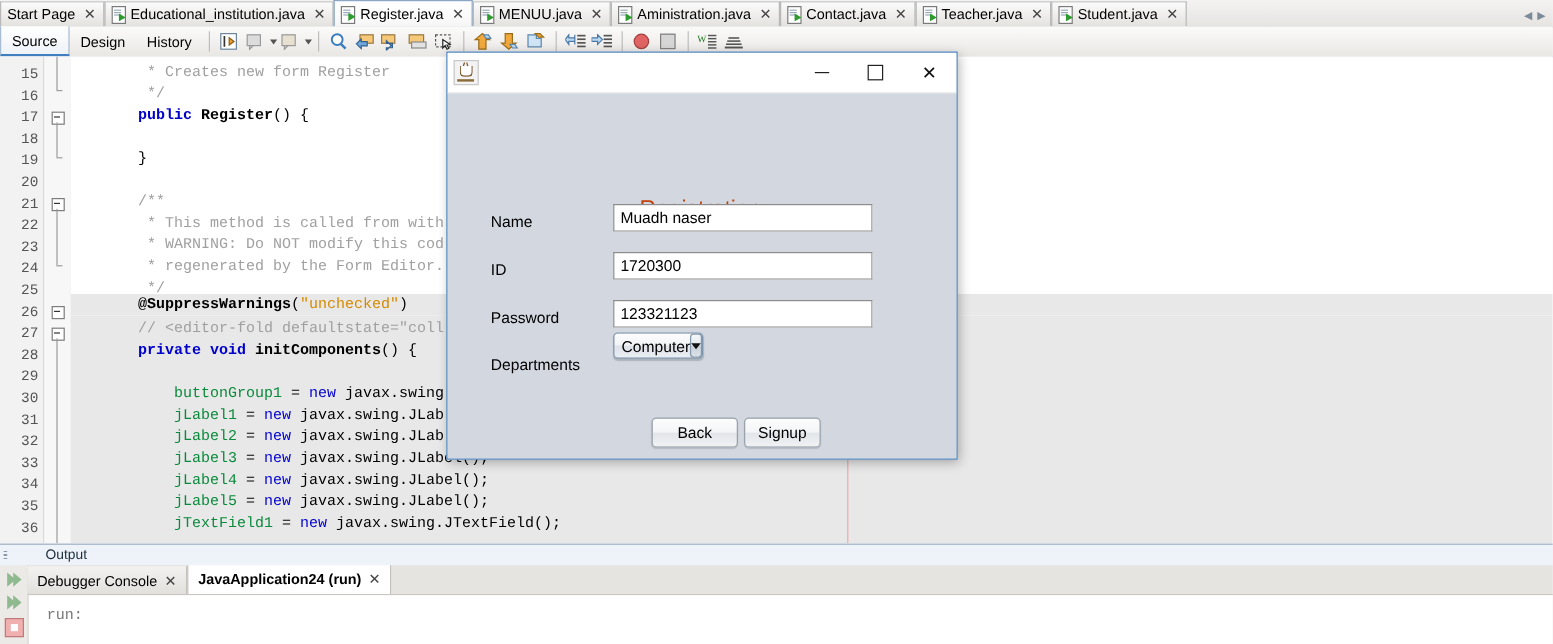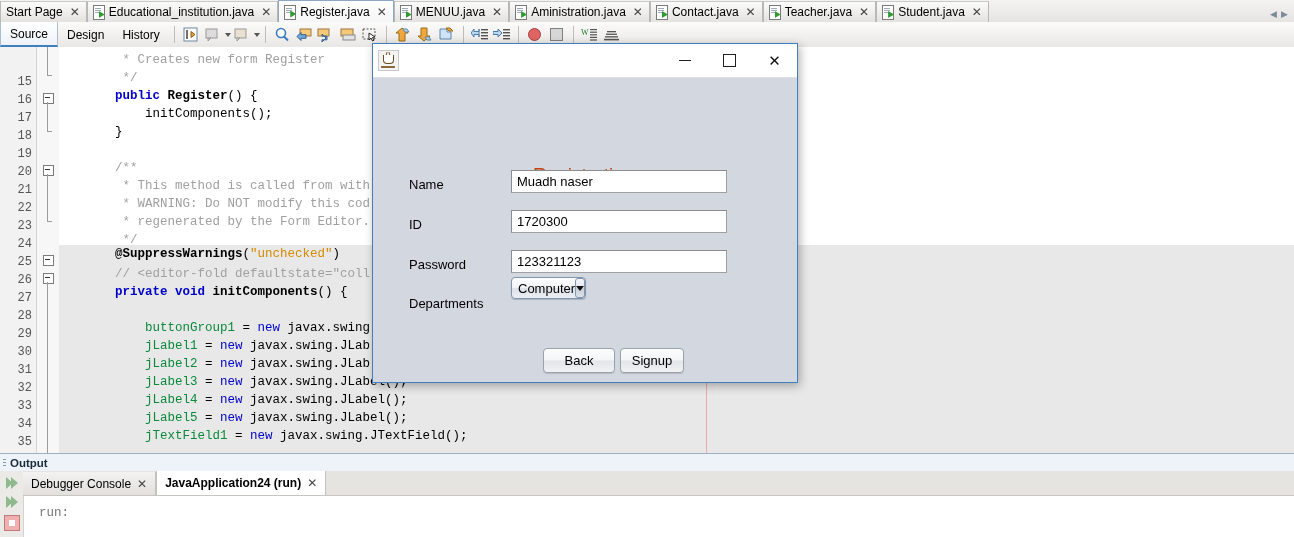--- a/index.html
+++ b/index.html
@@ -92,21 +92,21 @@
     position:absolute;left:0;top:47px;width:1294px;height:406px;
     background:#ffffff;overflow:hidden;
   }
   .gutter{
     position:absolute;left:0;top:0;width:36px;height:406px;
     background:#f2f2f2;border-right:1px solid #d4d4d4;
   }
   .gnum{
     position:absolute;right:4px;width:30px;text-align:right;
     font-family:"Liberation Mono","DejaVu Sans Mono",monospace;
-    font-size:12px;color:#555;margin-top:20px;
+    font-size:12px;color:#555;
   }
   .foldcol{
     position:absolute;left:37px;top:0;width:22px;height:406px;background:#f7f7f7;
     border-right:1px solid #e2e2e2;
   }
   .foldbox{
     position:absolute;left:6px;width:9px;height:9px;border:1px solid #7c7c7c;background:#fff;
   }
   .foldbox:after{
     content:"";position:absolute;left:1px;top:3px;width:5px;height:1px;background:#333;
@@ -219,21 +219,21 @@
   
   .outhdr{
     position:absolute;left:0;top:453px;width:1294px;height:18px;
     background:#eef3fa;border-top:1px solid #9fb0c2;border-bottom:1px solid #c6d2de;
     display:flex;align-items:center;
   }
   .outhdr .grip{
     width:3px;height:9px;margin:0 4px 0 3px;
     background:repeating-linear-gradient(to bottom,#8a99a9 0 1px,transparent 1px 3px);
   }
-  .outhdr .ttl{font-size:11.5px;font-weight:bold;color:#1b2b3b;}
+  .outhdr .ttl{font-size:11.5px;font-weight:normal;color:#1b2b3b;margin-left:28px;}
   .outbody{
     position:absolute;left:0;top:471px;width:1294px;height:66px;background:#f1f1f1;
   }
   .outrail{
     position:absolute;left:0;top:0;width:23px;height:66px;
     background:#eceae7;border-right:1px solid #d6d3cf;
   }
   .railbtn{position:absolute;left:3px;width:18px;height:18px;display:flex;align-items:center;justify-content:center;}
   .dbl{display:flex;}
   .dbl i{
@@ -554,21 +554,20 @@
 
       <div class="shade" style="top:198px;height:18px;left:0;width:1235px"></div>
       <div class="shade" style="top:216px;height:190px;left:0;width:1235px"></div>
 
       <div class="marginline2" style="left:653px"></div>
       <div class="marginline" style="left:647px"></div>
 
       <div class="cline" style="top:4px;left:36px"><span class="cmt"> * Creates new form Register</span></div>
       <div class="cline" style="top:22px;left:36px"><span class="cmt"> */</span></div>
       <div class="cline" style="top:40px;left:36px"><span class="kw">public </span><span class="ann">Register</span><span>() {</span></div>
-      <div class="cline" style="top:58px;left:36px"><span>    initComponents();</span></div>
       <div class="cline" style="top:76px;left:36px"><span>}</span></div>
       <div class="cline" style="top:94px;left:36px"><span></span></div>
       <div class="cline" style="top:112px;left:36px"><span class="cmt">/**</span></div>
       <div class="cline" style="top:130px;left:36px"><span class="cmt"> * This method is called from with</span></div>
       <div class="cline" style="top:166px;left:36px"><span class="cmt"> * regenerated by the Form Editor.</span></div>
       <div class="cline" style="top:148px;left:36px"><span class="cmt"> * WARNING: Do NOT modify this cod</span></div>
       <div class="cline" style="top:184px;left:36px"><span class="cmt"> */</span></div>
       <div class="cline" style="top:198px;left:36px"><span class="ann">@SuppressWarnings</span><span>(</span><span class="str">"unchecked"</span><span>)</span></div>
       <div class="cline" style="top:218px;left:36px"><span class="cmt">// &lt;editor-fold defaultstate="coll</span></div>
       <div class="cline" style="top:236px;left:36px"><span class="kw">private void </span><span class="ann">initComponents</span><span>() {</span></div>

